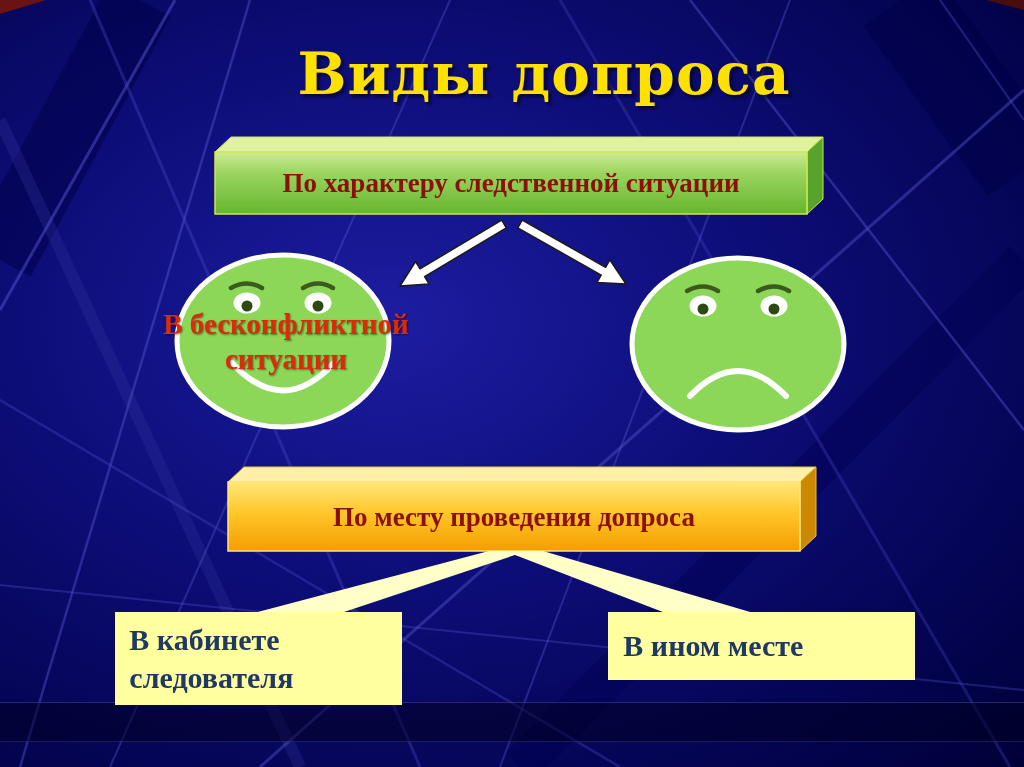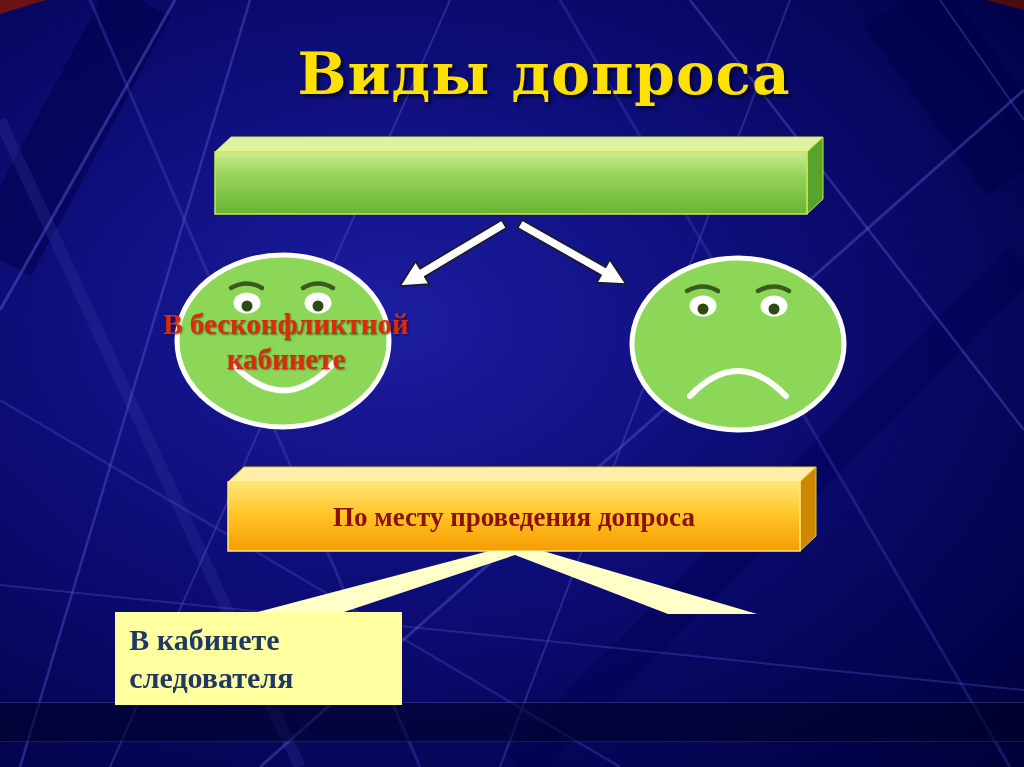--- a/index.html
+++ b/index.html
@@ -124,21 +124,25 @@
     </g>
 
     <g>
       <polygon points="489,551 527,551 338,614 250,614" fill="#ffffc8"></polygon>
       <polygon points="505,551 543,551 757,614 668,614" fill="#ffffc8"></polygon>
     </g>
   </svg>
 
   <div class="slide-title">Виды допроса</div>
 
+  <div class="txt bar-label top-bar-label">По характеру следственной ситуации</div>
   <div class="txt bar-label mid-bar-label">По месту проведения допроса</div>
 
-  <div class="txt branch-label branch-left">В бесконфликтной кабинете</div>
+  <div class="txt branch-label branch-left">В бесконфликтной ситуации</div>
 
   <div class="bottom-box bottom-box-left">
     <div class="inner">В кабинете следователя</div>
+  </div>
+  <div class="bottom-box bottom-box-right">
+    <div class="inner">В ином месте</div>
   </div>
 
 </div>
 
 </body></html>

